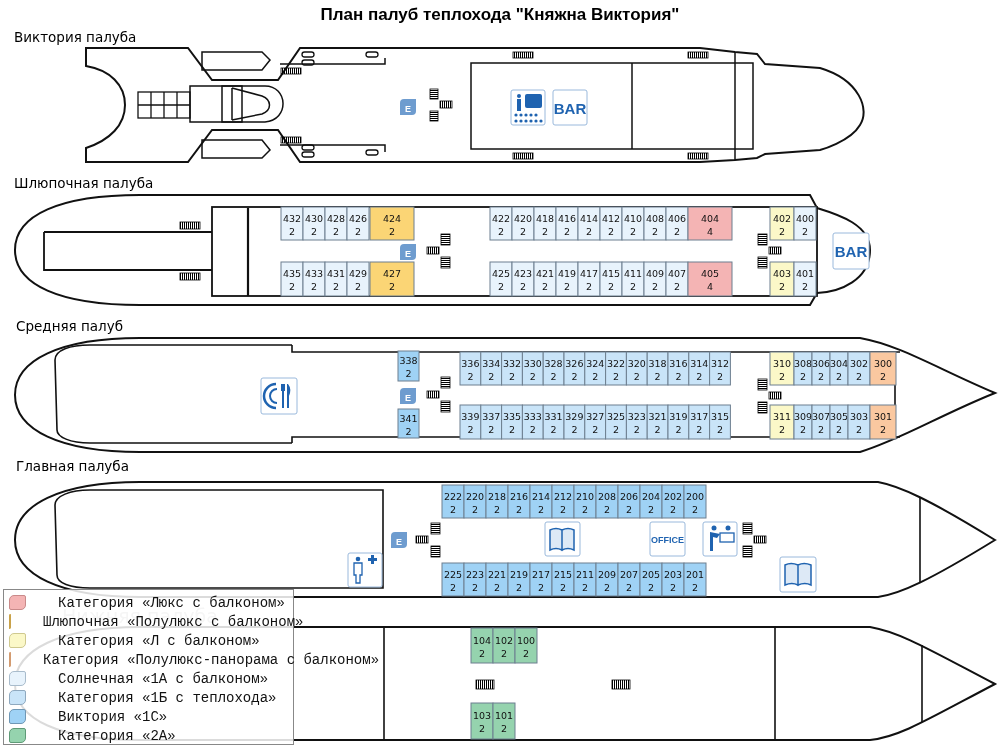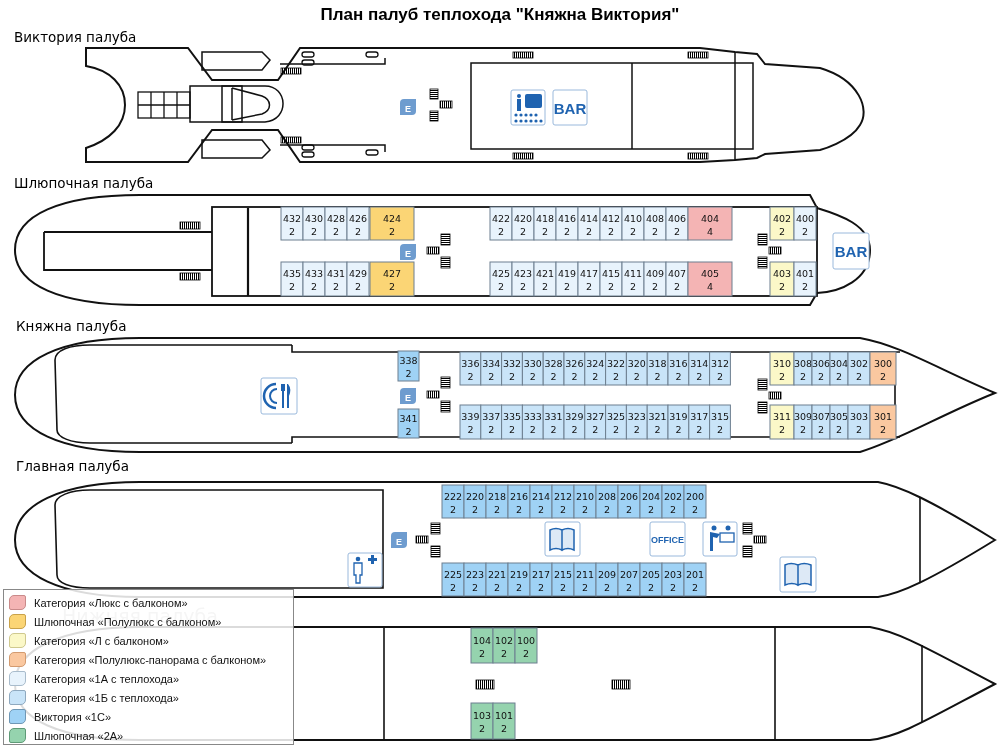--- a/index.html
+++ b/index.html
@@ -4,31 +4,31 @@
 <style>
   html, body { margin:0; padding:0; background:#fff; }
   body { width:1000px; height:750px; position:relative; overflow:hidden; font-family:"DejaVu Sans", sans-serif; }
   #title { position:absolute; left:0; top:5px; width:1000px; text-align:center; font-family:"Liberation Sans", sans-serif; font-weight:bold; font-size:17px; color:#000; }
   .deck-label { position:absolute; font-family:"DejaVu Sans", sans-serif; font-size:13.5px; color:#000; }
   svg#plan { position:absolute; left:0; top:0; }
   .cab text { font-family:"DejaVu Sans", sans-serif; font-size:9.5px; fill:#111; }
   #legend { position:absolute; left:3px; top:589px; width:291px; height:156px; background:rgba(255,255,255,0.85); border:1px solid #888; box-sizing:border-box; padding:3px 0 0 5px; }
   .leg-row { display:flex; align-items:center; height:19px; }
   .leg-sw { width:17px; height:15px; border-radius:5px 2px 5px 2px; border:1px solid #999; box-sizing:border-box; margin-right:8px; }
-  .leg-label { font-family:Liberation Sans, sans-serif; font-size:11px; color:#111; white-space:nowrap; }
+  .leg-label { font-family:Liberation Mono, monospace; font-size:14px; color:#111; white-space:nowrap;margin-left:24px; }
   #lower-label { position:absolute; left:62px; top:605px; font-family:"DejaVu Sans", sans-serif; font-size:19px; color:#bbb; }
 </style>
 </head>
 <body>
 
 <div id="title">План палуб теплохода "Княжна Виктория"</div>
 
 <div class="deck-label" style="left:14px;top:29px">Виктория палуба</div>
 <div class="deck-label" style="left:14px;top:175px">Шлюпочная палуба</div>
-<div class="deck-label" style="left:16px;top:318px">Княжна палуба</div>
+<div class="deck-label" style="left:16px;top:318px">Средняя палуб</div>
 <div class="deck-label" style="left:16px;top:458px">Главная палуба</div>
 <div id="lower-label">Нижняя палуба</div>
 
 <svg id="plan" width="1000" height="750" xmlns="http://www.w3.org/2000/svg">
   <defs>
     <pattern id="stairV" width="2" height="8" patternUnits="userSpaceOnUse">
         <rect width="1" height="8" fill="#000"></rect>
       </pattern>
     <pattern id="stairH" width="8" height="2" patternUnits="userSpaceOnUse">
         <rect width="8" height="1" fill="#000"></rect>
@@ -745,27 +745,27 @@
     <div class="leg-row">
       <div class="leg-sw" style="background: rgb(251, 248, 200); border-color: rgb(207, 201, 143);"></div>
       <span class="leg-label">Категория «Л с балконом»</span>
     </div>
     <div class="leg-row">
       <div class="leg-sw" style="background: rgb(250, 200, 160); border-color: rgb(211, 155, 112);"></div>
       <span class="leg-label">Категория «Полулюкс-панорама с балконом»</span>
     </div>
     <div class="leg-row">
       <div class="leg-sw" style="background: rgb(232, 243, 252); border-color: rgb(169, 188, 204);"></div>
-      <span class="leg-label">Категория «1А с теплохода»</span>
+      <span class="leg-label">Солнечная «1А с балконом»</span>
     </div>
     <div class="leg-row">
       <div class="leg-sw" style="background: rgb(201, 228, 248); border-color: rgb(143, 169, 191);"></div>
       <span class="leg-label">Категория «1Б с теплохода»</span>
     </div>
     <div class="leg-row">
       <div class="leg-sw" style="background: rgb(159, 210, 245); border-color: rgb(111, 151, 181);"></div>
       <span class="leg-label">Виктория «1С»</span>
     </div>
     <div class="leg-row">
       <div class="leg-sw" style="background: rgb(149, 211, 174); border-color: rgb(95, 154, 119);"></div>
-      <span class="leg-label">Шлюпочная «2А»</span>
+      <span class="leg-label">Категория «2А»</span>
     </div>
   </div>
 
 </body></html>

